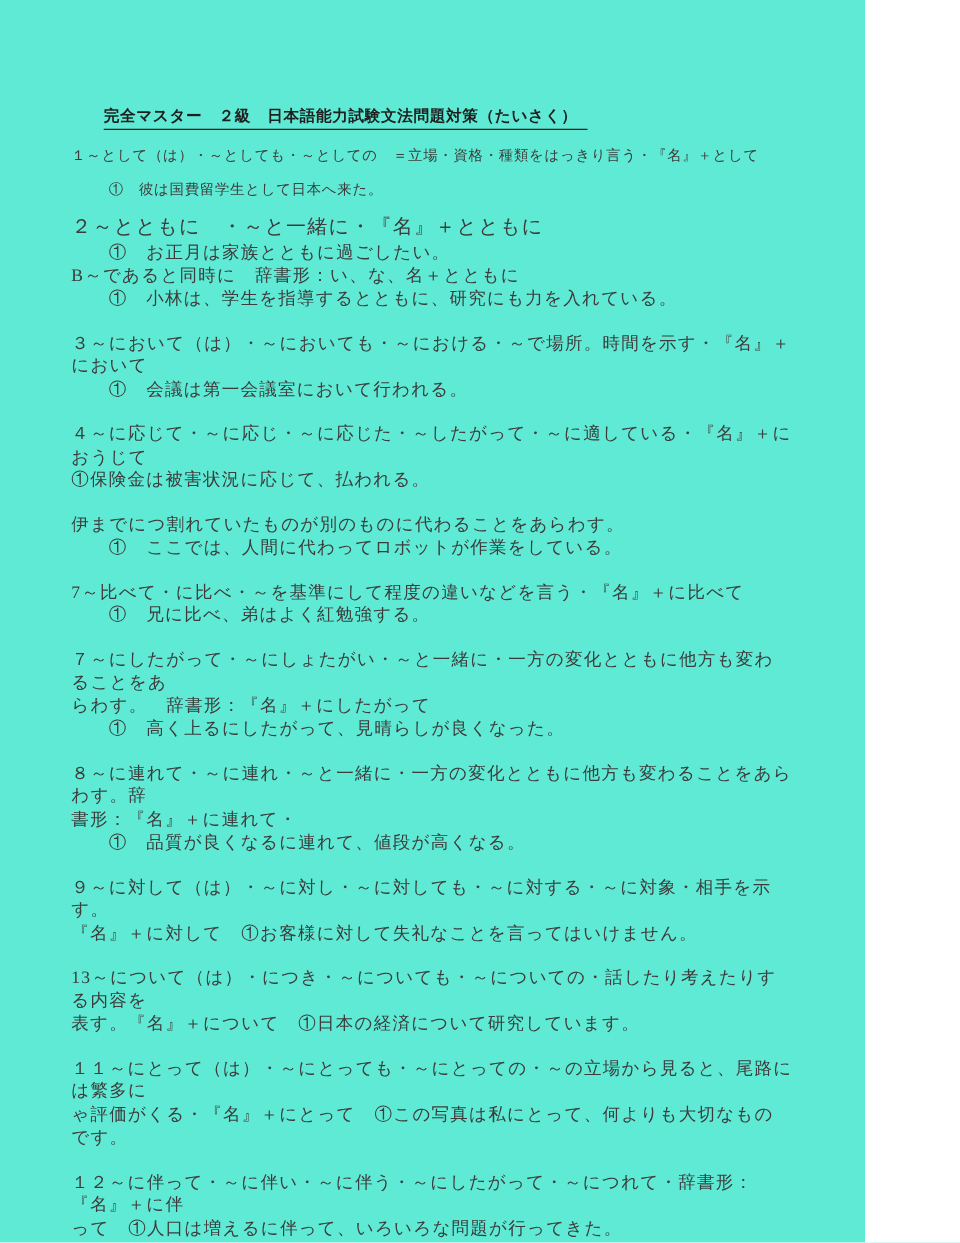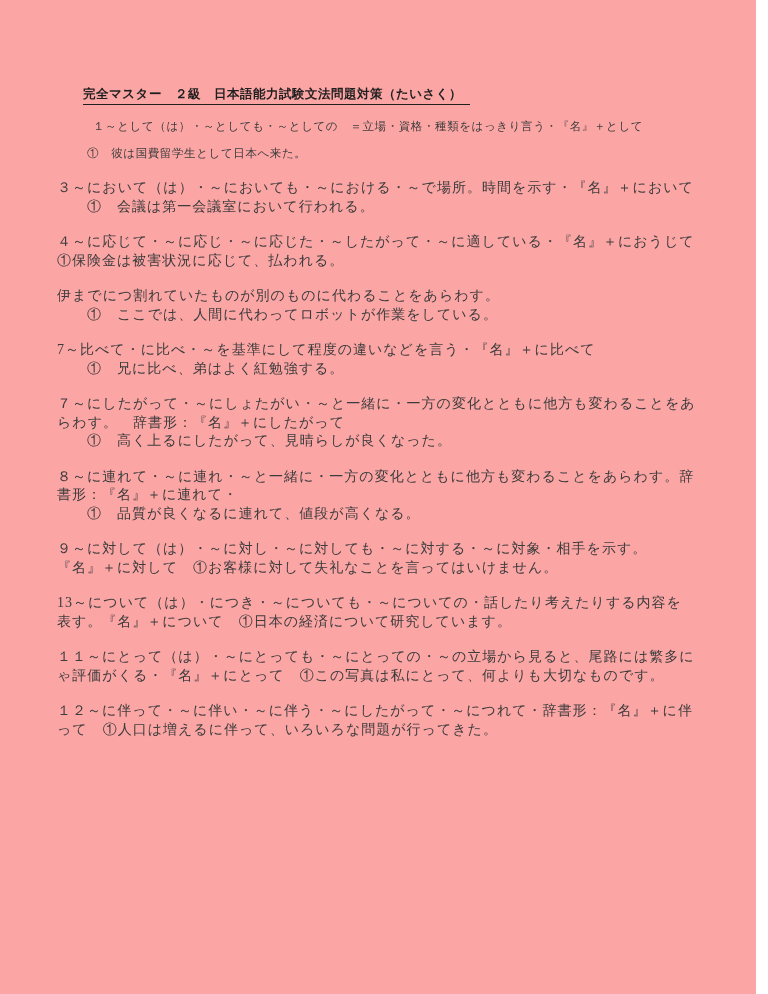--- a/index.html
+++ b/index.html
@@ -8,44 +8,44 @@
     background: #ffffff;
   }
   body {
     width: 768px;
     height: 994px;
     overflow: hidden;
     font-family: "Liberation Serif", "DejaVu Serif", serif;
   }
   .page {
     box-sizing: border-box;
-    width: 756px;
+    width: 692px;
     height: 994px;
-    background: #fca5a5;
+    background: #5eead4;
     padding: 84px 58px 40px 57px;
   }
   .title {
     display: inline-block;
     margin: 0 0 12px 26px;
     font-size: 12.5px;
     font-weight: bold;
     color: #1f1f1f;
     letter-spacing: 0.5px;
     line-height: 15px;
     border-bottom: 1.5px solid #1f1f1f;
     padding-right: 8px;
     padding-bottom: 2px;
     white-space: pre;
   }
   .doc-body {
     color: #3c3c3c;
   }
   .block { margin-top: 17px; }
   .block.tight { margin-top: 9px; }
-  .block.first { margin-top: 0; margin-left: 36px; }
+  .block.first { margin-top: 0; }
   .line {
     font-size: 14px;
     line-height: 18.5px;
     letter-spacing: 1px;
     white-space: pre-wrap;
     color: #3c3c3c;
   }
   .line.sm {
     font-size: 11.5px;
     letter-spacing: 0.6px;
@@ -62,20 +62,26 @@
 <body style="background: rgb(255, 255, 255);">
 
 <div class="page">
   <h1 class="title">完全マスター　２級　日本語能力試験文法問題対策（たいさく）</h1>
   <div class="doc-body" style="color: rgb(60, 60, 60);">
       <div class="block tight first">
         <div class="line sm">１～として（は）・～としても・～としての　＝立場・資格・種類をはっきり言う・『名』＋として</div>
       </div>
       <div class="block tight">
         <div class="line sm ind">①　彼は国費留学生として日本へ来た。</div>
+      </div>
+      <div class="block tight">
+        <div class="line lg">２～とともに　・～と一緒に・『名』＋とともに</div>
+        <div class="line ind">①　お正月は家族とともに過ごしたい。</div>
+        <div class="line">B～であると同時に　辞書形：い、な、名＋とともに</div>
+        <div class="line ind">①　小林は、学生を指導するとともに、研究にも力を入れている。</div>
       </div>
       <div class="block">
         <div class="line">３～において（は）・～においても・～における・～で場所。時間を示す・『名』＋において</div>
         <div class="line ind">①　会議は第一会議室において行われる。</div>
       </div>
       <div class="block">
         <div class="line">４～に応じて・～に応じ・～に応じた・～したがって・～に適している・『名』＋におうじて</div>
         <div class="line">①保険金は被害状況に応じて、払われる。</div>
       </div>
       <div class="block">

